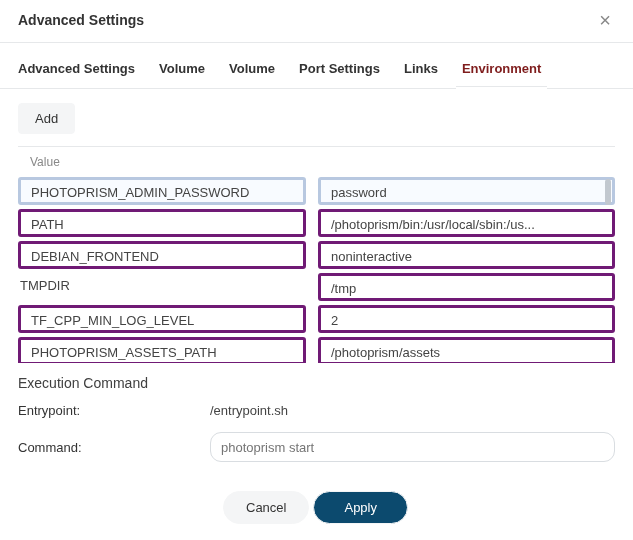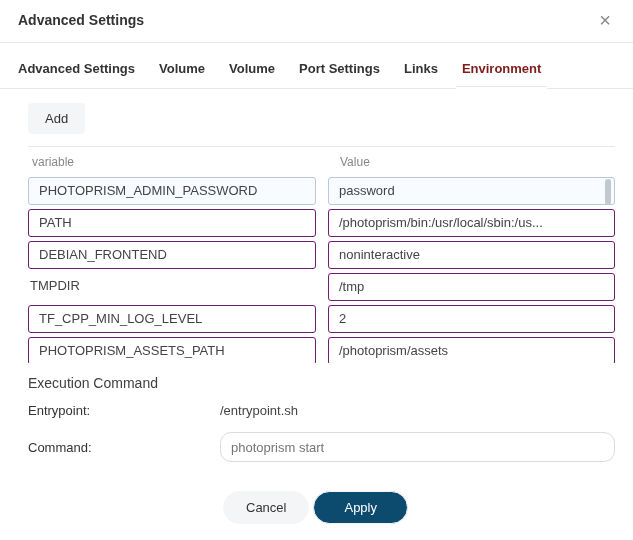--- a/index.html
+++ b/index.html
@@ -27,21 +27,21 @@
     border-bottom: 1px solid #e6e8ea;
   }
   .tab { font-size: 13px; font-weight: 600; color: #333; cursor: pointer; padding: 4px 0; }
   .tab.active { color: #7f1d1d; position: relative; text-align: right; }
   .tab.active::after {
     content: ""; position: absolute; left: -6px; right: -6px; bottom: -9px;
     height: 2px; border-top: 1px solid #e6e8ea;
     background: linear-gradient(#fff,#fff);
   }
 
-  .content { flex: 1; padding: 14px 18px 0 28px; overflow: hidden; display: flex; flex-direction: column; }
+  .content { flex: 1; padding: 14px 18px 0 18px; overflow: hidden; display: flex; flex-direction: column; }
 
   .toolbar { display: flex; gap: 12px; margin-bottom: 12px; }
   .btn {
     background: #f4f5f6; border: 1px solid #f4f5f6;
     padding: 7px 16px; border-radius: 4px; font-size: 13px; color: #333; cursor: pointer;
   }
   .btn.secondary { background: #f4f5f6; }
   .btn.cancel { background: #f4f5f6; padding: 8px 22px; border-radius: 18px; }
   .btn.primary { background: #0c4a6e; color: #fff; padding: 8px 30px; border-radius: 18px; }
 
@@ -52,21 +52,21 @@
   }
   .col-var { width: 300px; padding-left: 4px; }
   .col-val { flex: 1; padding-left: 12px; }
 
   .table-body {
     height: 186px; overflow: hidden; position: relative;
   }
   .row { display: flex; gap: 12px; margin-bottom: 4px; }
   .cell-input {
     height: 28px; line-height: 26px;
-    border: 1px solid #701a75; border-radius: 3px;
+    border: 3px solid #701a75; border-radius: 3px;
     padding: 0 10px; font-size: 13px; color: #444;
     background: #fff;
     white-space: nowrap; overflow: hidden; text-overflow: ellipsis;
   }
   .cell-var { width: 288px; }
   .cell-val { flex: 1; }
   .row:first-child .cell-input { border-color: #b8c8e0; background: #f8fbff; }
   .row:nth-child(4) .cell-var { border: none; background: transparent; padding-left: 2px; }
   .body-rel { position: relative; }
   .scroll-out { position: absolute; right: 4px; top: 2px; width: 6px; height: 26px; background:#c2c8cf; border-radius:3px; }
@@ -107,21 +107,20 @@
   </div>
 
   <div class="content">
 
     <div class="toolbar">
       <button class="btn secondary">Add</button>
     </div>
 
     <div class="table-wrap env-container">
       <div class="table-head">
-        <div class="col-var">variable</div>
         <div class="col-val">Value</div>
       </div>
       <div class="table-body body-rel">
         <div class="row">
           <div class="cell-input cell-var">PHOTOPRISM_ADMIN_PASSWORD</div>
           <div class="cell-input cell-val">password</div>
         </div>
         <div class="row">
           <div class="cell-input cell-var">PATH</div>
           <div class="cell-input cell-val">/photoprism/bin:/usr/local/sbin:/us...</div>

